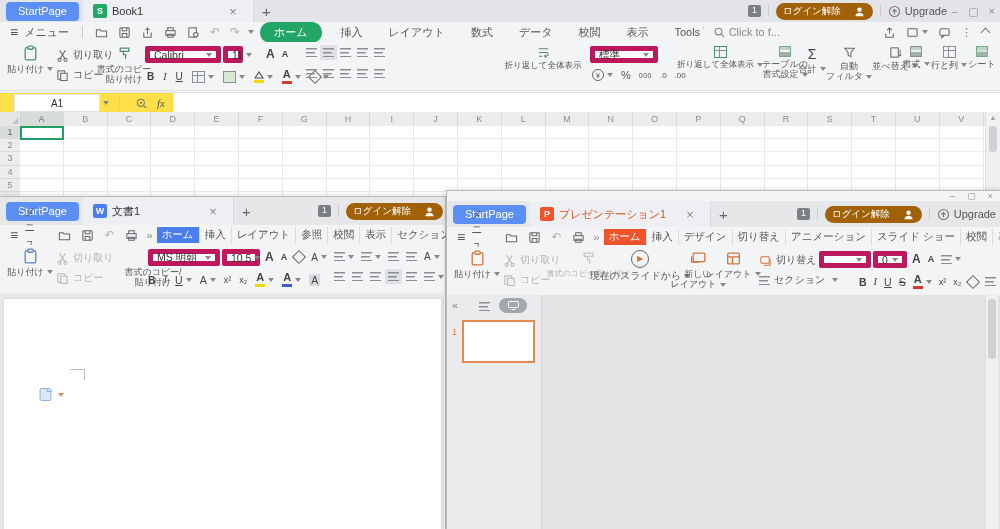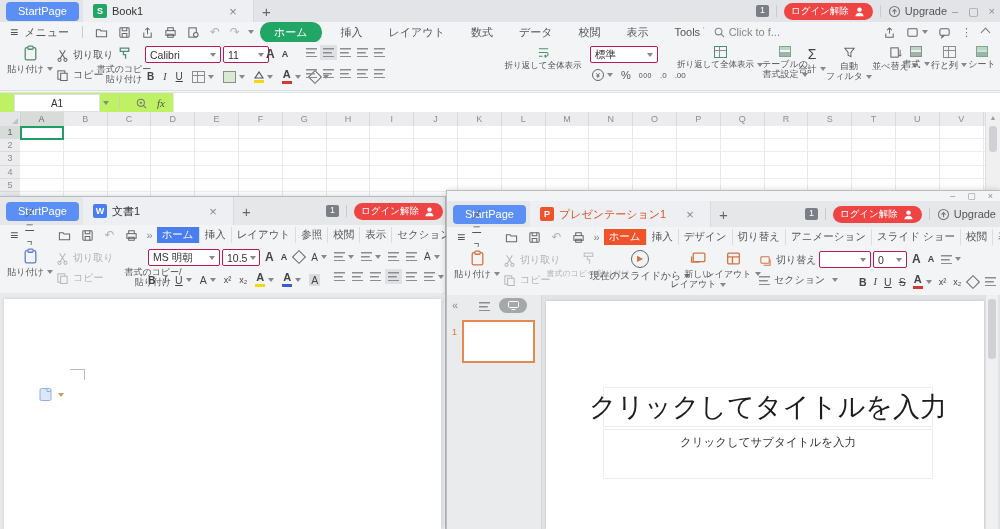--- a/index.html
+++ b/index.html
@@ -9,21 +9,21 @@
   .flex{display:flex;align-items:center;}
   .win{position:absolute;background:#f3f4f6;box-sizing:border-box;}
   
   .tabbar{position:absolute;left:0;right:0;top:0;background:#e2e4e7;display:flex;align-items:center;}
   .starttab{background:#5b8ff5;color:#fff;border-radius:4px;font-size:11px;height:19px;display:flex;align-items:center;justify-content:center;padding:0 12px;margin-left:6px;}
   .doctab{height:100%;background:#edeff2;display:flex;align-items:center;gap:5px;padding:0 10px;font-size:11px;color:#333;border-right:1px solid #d7d9dc;margin-left:4px;}
   .docicon{width:14px;height:14px;border-radius:2px;color:#fff;font-size:9px;font-weight:bold;display:flex;align-items:center;justify-content:center;flex:none;}
   .tabclose{color:#888;font-size:13px;padding:0 6px;}
   .newtab{color:#666;font-size:15px;padding:0 8px;}
   .badge{background:#7b7e84;color:#fff;font-size:9px;border-radius:2px;padding:1px 4px;line-height:1.1;}
-  .pill{background:#ef4444;color:#fff;font-size:9.5px;border-radius:9px;display:flex;align-items:center;gap:4px;padding:2px 7px;white-space:nowrap;}
+  .pill{background:#a16207;color:#fff;font-size:9.5px;border-radius:9px;display:flex;align-items:center;gap:12px;padding:2px 7px;white-space:nowrap;}
   .vsep{width:1px;height:12px;background:#c9cbce;margin:0 7px;}
   .winctl{color:#8a8d92;font-size:11px;letter-spacing:0;padding:0 5px;}
   
   .menubar{position:absolute;left:0;right:0;display:flex;align-items:center;background:#f3f4f6;font-size:11px;color:#555;}
   .hamb{font-size:14px;color:#555;margin:0 6px 0 10px;}
   .qicon{margin:0 5px;display:inline-flex;}
   .menu-items{display:flex;align-items:center;}
   .menu-ss>span{padding:2px 13px;white-space:nowrap;}
   .menu-ss>span:first-child{background:#21a666;color:#fff;border-radius:10px;padding:3px 14px;margin:0 6px;}
   .menu-sm>span{padding:1px 5px;border-right:1px solid #dadcde;white-space:nowrap;font-size:10.5px;}
@@ -32,38 +32,38 @@
   .menu-pp>span:first-child{background:#f0532a;color:#fff;}
   .search{display:flex;align-items:center;gap:3px;color:#888;white-space:nowrap;}
   .dd{display:inline-block;width:0;height:0;border-left:3px solid transparent;border-right:3px solid transparent;border-top:4px solid #888;margin-left:3px;flex:none;}
   .chevup{display:inline-block;width:6px;height:6px;border-left:1.5px solid #777;border-top:1.5px solid #777;transform:rotate(45deg);}
   .dots{color:#777;font-size:11px;}
   
   .ribbon{position:absolute;left:0;right:0;background:#f3f4f6;border-bottom:1px solid #dcdee1;}
   .bigbtn{position:absolute;display:flex;flex-direction:column;align-items:center;color:#555;font-size:9px;line-height:1.15;text-align:center;white-space:nowrap;}
   .bigbtn .cap{margin-top:2px;display:flex;align-items:center;}
   .smrow{position:absolute;display:flex;align-items:center;gap:4px;font-size:10px;color:#555;white-space:nowrap;}
-  .combo{background:#fff;border:1px solid #be185d;border-radius:2px;height:17px;display:flex;align-items:center;justify-content:space-between;padding:0 4px;font-size:10.5px;color:#333;box-sizing:border-box;}
+  .combo{background:#fff;border:5px solid #be185d;border-radius:2px;height:17px;display:flex;align-items:center;justify-content:space-between;padding:0 4px;font-size:10.5px;color:#333;box-sizing:border-box;}
   .fmt{font-size:11px;color:#444;font-family:"Liberation Serif","DejaVu Serif",serif;}
   .bars{display:inline-block;width:11px;height:9px;background:
     linear-gradient(#8a8d92,#8a8d92) 0 0/100% 1.5px no-repeat,
     linear-gradient(#8a8d92,#8a8d92) 0 4px/80% 1.5px no-repeat,
     linear-gradient(#8a8d92,#8a8d92) 0 8px/100% 1.5px no-repeat;}
   .bars.on{background-color:#dfe1e4;outline:3px solid #dfe1e4;}
   .gridic{display:inline-block;width:12px;height:11px;border:1px solid #7aa98c;background:
     linear-gradient(#bcd6c6,#bcd6c6) 0 0/100% 3px no-repeat,
     linear-gradient(#9fb3a8,#9fb3a8) 0 5px/1px 100% repeat-x;box-sizing:border-box;}
   .gridp{display:inline-block;width:13px;height:12px;border:1px solid #8a8d92;box-sizing:border-box;background:
     linear-gradient(#8a8d92,#8a8d92) 0 3px/100% 1px no-repeat,
     linear-gradient(#8a8d92,#8a8d92) 4px 0/1px 100% no-repeat;}
   .colorA{font-size:11px;font-weight:bold;color:#444;line-height:1;display:inline-flex;flex-direction:column;align-items:center;}
   .colorA i{display:block;width:10px;height:3px;margin-top:1px;}
   .disabled{opacity:.42;}
   
-  .fmlbar{position:absolute;background:#bef264;border-top:1px solid #e2e3e6;border-bottom:1px solid #dcdee1;display:flex;align-items:center;}
+  .fmlbar{position:absolute;background:#fde047;border-top:1px solid #e2e3e6;border-bottom:1px solid #dcdee1;display:flex;align-items:center;}
   .namebox{width:84px;height:16px;background:#fff;border:1px solid #e0e1e4;display:flex;align-items:center;justify-content:center;font-size:10px;color:#333;}
   .colhdr{position:absolute;display:flex;background:#ececee;border-bottom:1px solid #cfd1d4;}
   .colhdr>div{width:43.8px;flex:none;text-align:center;font-size:9px;color:#8a8d92;border-right:1px solid #d9dadc;line-height:14px;height:14px;box-sizing:border-box;}
   .colhdr>div:first-child{background:#d8dcd9;color:#5c6b60;}
   .rowhdr{position:absolute;width:20px;background:#ececee;}
   .rowhdr>div{height:13.2px;text-align:center;font-size:9px;color:#8a8d92;border-bottom:1px solid #d9dadc;box-sizing:border-box;line-height:13px;}
   .rowhdr>div:first-child{background:#d8dcd9;color:#5c6b60;}
   .sheet{position:absolute;background:#fff;background-image:
     repeating-linear-gradient(to right,transparent 0,transparent 42.8px,#e7e8ea 42.8px,#e7e8ea 43.8px),
     repeating-linear-gradient(to bottom,transparent 0,transparent 12.2px,#eceded 12.2px,#eceded 13.2px);}
@@ -231,21 +231,21 @@
         <span class="cap" style="flex-direction:column;line-height:1.15;">
             <span>書式のコピー</span>
             <span>貼り付け</span>
           </span>
       </div>
 
       <div class="combo" style="position:absolute;left:145px;top:4px;width:76px;">
           <span>Calibri</span>
           <span class="dd"></span>
         </div>
-      <div class="combo" style="position:absolute;left:223px;top:4px;width:46px;">
+      <div class="combo" style="position:absolute;left:223px;top:4px;width:20px;">
           <span>11</span>
           <span class="dd"></span>
         </div>
       <div class="smrow" style="left:266px;top:5px;gap:7px;font-size:12px;color:#444;">
         <span style="font-weight:bold;">A</span>
         <span style="font-size:9px;font-weight:bold;">A</span>
       </div>
       <div class="smrow" style="left:147px;top:27px;gap:9px;">
         <span style="font-weight:bold;color:#444;">B</span>
         <span style="font-style:italic;font-family:'Liberation Serif',serif;color:#444;">I</span>
@@ -835,27 +835,19 @@
         <span class="abs bars" style="left:32px;top:7px;"></span>
         <span class="abs" style="left:52px;top:3px;width:28px;height:15px;background:#a4a7ab;border-radius:8px;display:flex;align-items:center;justify-content:center;">
           <svg width="11" height="9" viewBox="0 0 11 9">
               <rect x="0.5" y="0.5" width="10" height="6" rx="1" fill="none" stroke="#fff" stroke-width="1"></rect>
               <path d="M3.5 8.5h4" stroke="#fff" stroke-width="1"></path>
             </svg>
         </span>
         <span class="abs" style="left:5px;top:32px;color:#e07b3a;font-size:9px;">1</span>
         <div class="thumb" style="left:15px;top:25px;width:73px;height:43px;"></div>
       </div>
-      <div class="slide" style="left:99px;top:6px;width:438px;bottom:0;">
-        <div class="ph" style="left:57px;top:86px;width:330px;height:40px;display:flex;align-items:center;justify-content:center;">
-          <span style="font-size:27px;color:#1d1d1f;white-space:nowrap;">クリックしてタイトルを入力</span>
-        </div>
-        <div class="ph" style="left:57px;top:128px;width:330px;height:50px;display:flex;justify-content:center;">
-          <span style="font-size:11.5px;color:#333;margin-top:5px;white-space:nowrap;">クリックしてサブタイトルを入力</span>
-        </div>
-      </div>
       <div class="scroll" style="right:2px;top:0;width:12px;bottom:0;">
         <div style="margin:4px 2px;height:60px;background:#cfd1d4;border-radius:3px;"></div>
       </div>
     </div>
   </div>
 
 </div>
 
 </body></html>

